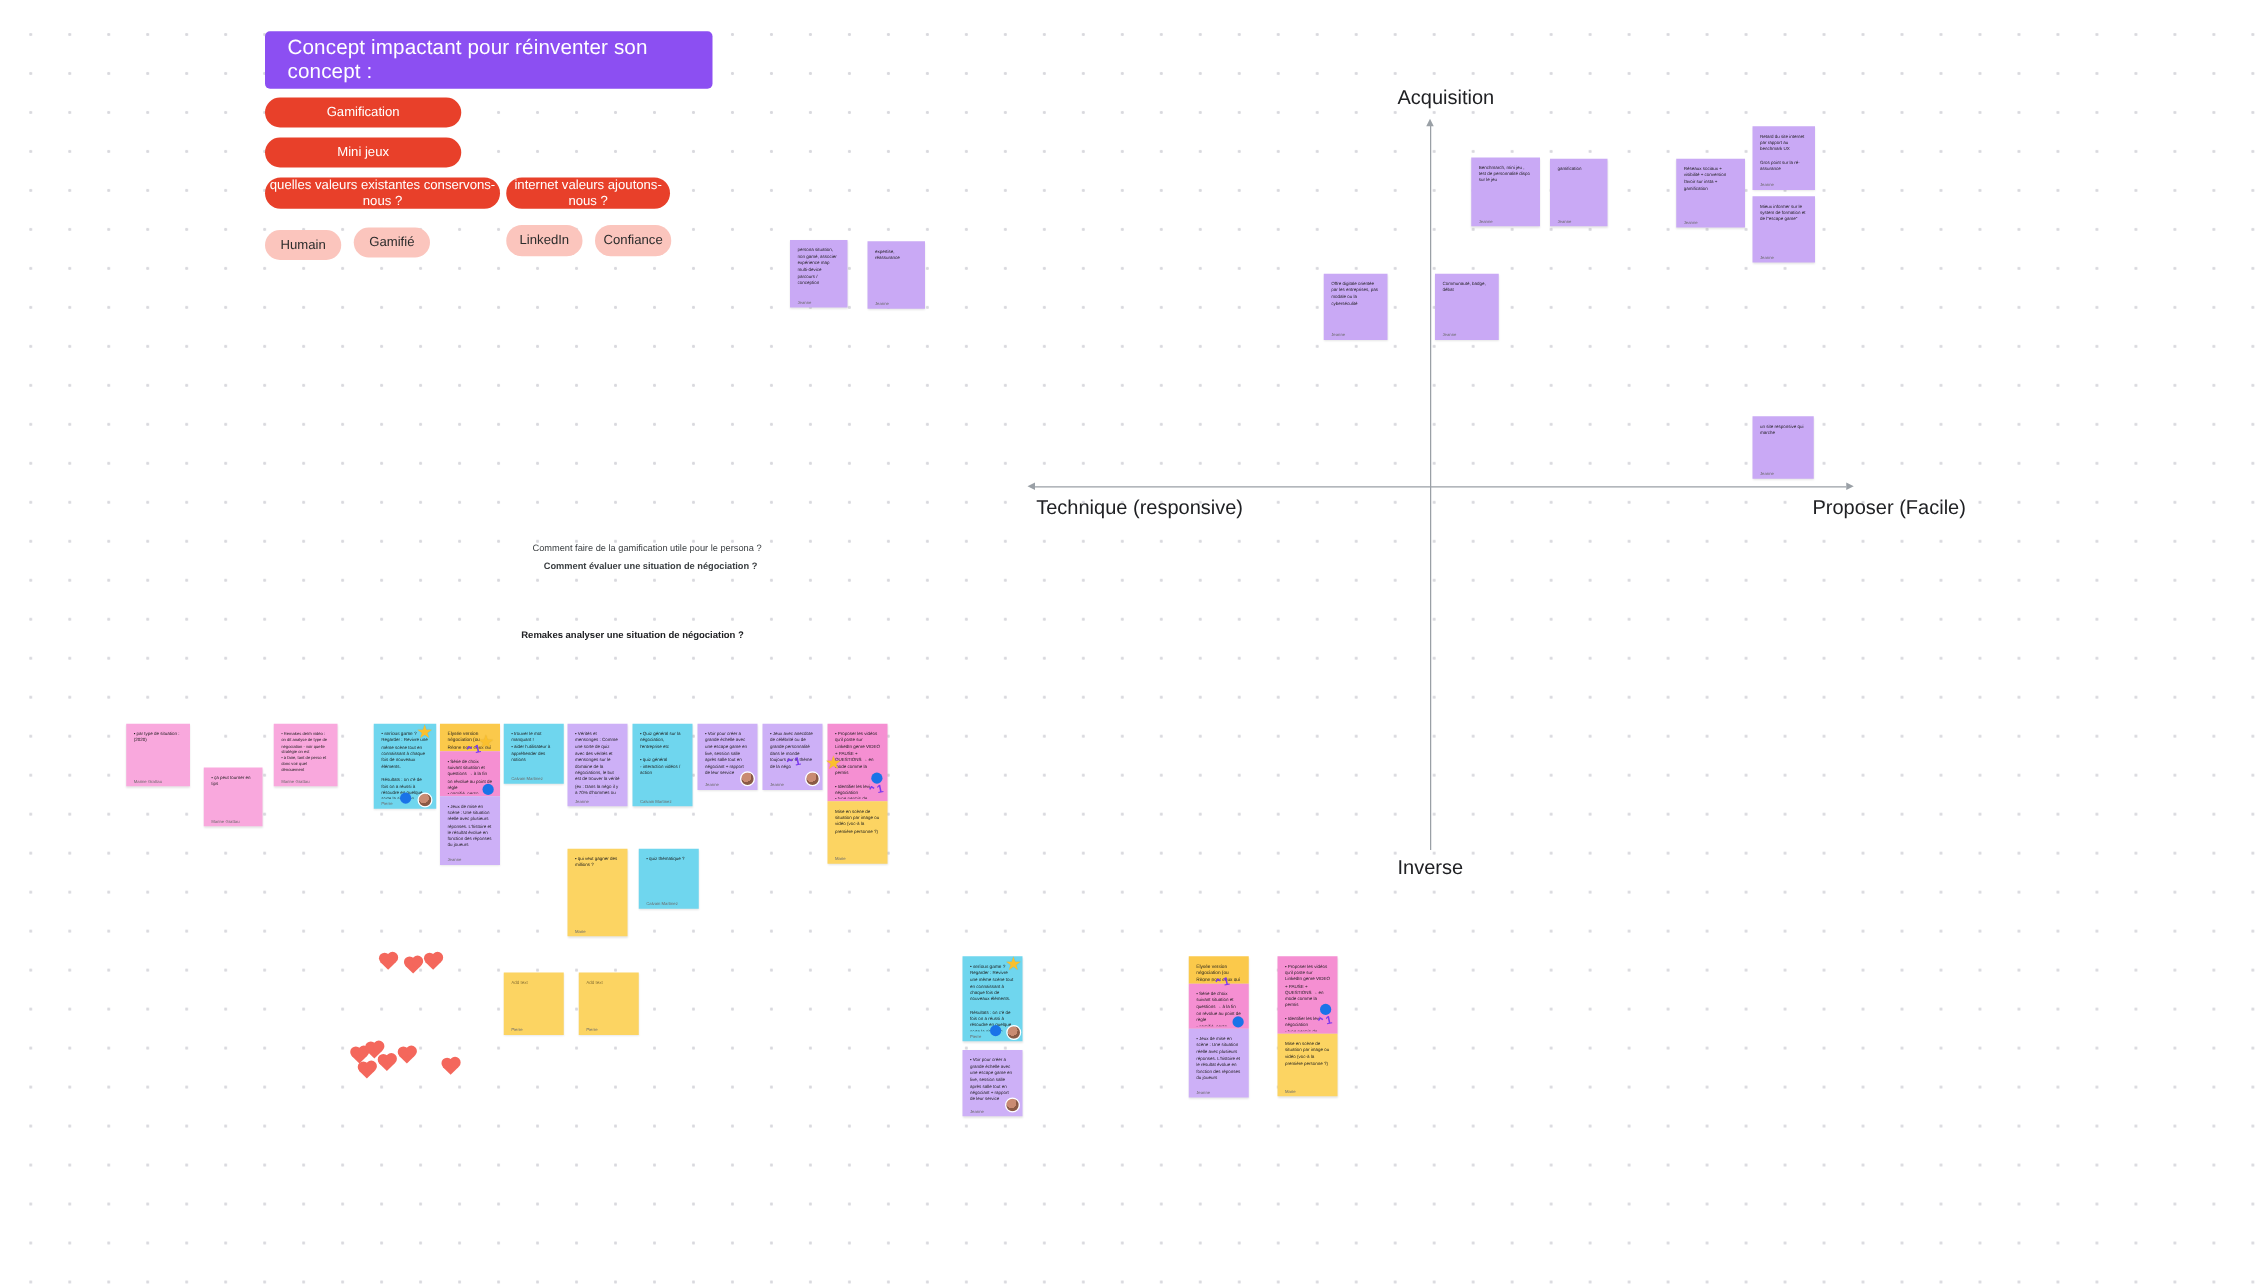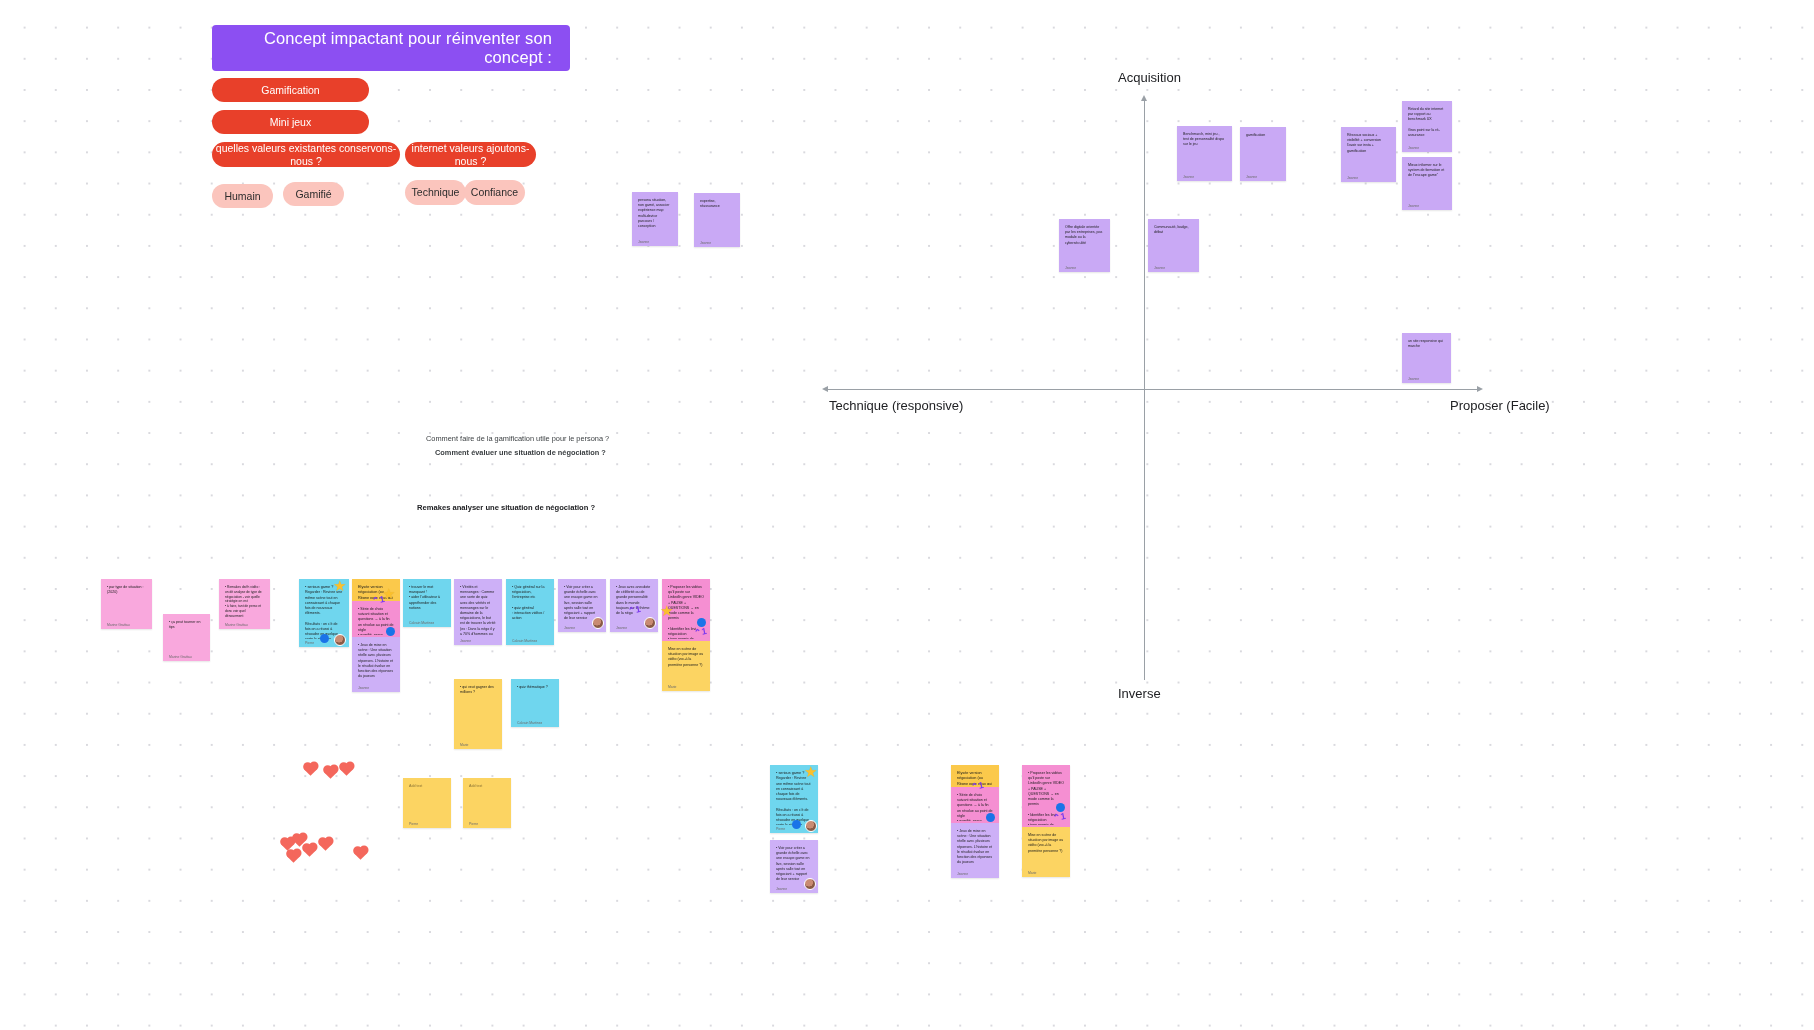--- a/index.html
+++ b/index.html
@@ -11,21 +11,21 @@
     position:relative;
     color:#1f1f1f;
   }
   #board{
     position:absolute;inset:0;
     background-color:#ffffff;
     background-image:radial-gradient(circle, #d9d9de 1.1px, transparent 1.2px);
     background-size:31.2px 31.2px;
     background-position:9px 12px;
   }
-  .abs{position:absolute;text-align:right;}
+  .abs{position:absolute;}
 
   
   .title-card{
     background:#8c4ff2;color:#ffffff;border-radius:4px;
     display:flex;align-items:center;padding:0 18px;
     font-size:16.5px;letter-spacing:.1px;
   }
   .pill{
     border-radius:999px;display:flex;align-items:center;justify-content:center;
     text-align:center;line-height:1.15;
@@ -43,21 +43,21 @@
     border-bottom:6px solid #9aa0a6;
   }
   .arrow-left{
     border-top:3.5px solid transparent;border-bottom:3.5px solid transparent;
     border-right:6px solid #9aa0a6;
   }
   .arrow-right{
     border-top:3.5px solid transparent;border-bottom:3.5px solid transparent;
     border-left:6px solid #9aa0a6;
   }
-  .axis-label{font-size:13px;color:#202124;white-space:nowrap;}
+  .axis-label{font-size:16px;color:#202124;white-space:nowrap;}
 
   
   .note{
     box-sizing:border-box;
     padding:6px 6px 2px 6px;
     display:flex;flex-direction:column;
     overflow:hidden;
     box-shadow:0 1px 1.5px rgba(0,0,0,.10);
     position:absolute;
   }
@@ -137,23 +137,23 @@
     <span>internet valeurs ajoutons-nous ?</span>
   </div>
 
   <div class="abs pill pill-pink" style="left:212px;top:184px;width:61px;height:24px;">
     <span>Humain</span>
   </div>
   <div class="abs pill pill-pink" style="left:283px;top:182px;width:61px;height:24px;">
     <span>Gamifié</span>
   </div>
   <div class="abs pill pill-pink" style="left:405px;top:180px;width:61px;height:25px;">
-    <span>Technique</span>
-  </div>
-  <div class="abs pill pill-pink" style="left:464px;top:180px;width:61px;height:25px;">
+    <span>LinkedIn</span>
+  </div>
+  <div class="abs pill pill-pink" style="left:476px;top:180px;width:61px;height:25px;">
     <span>Confiance</span>
   </div>
 
   <div class="abs axis-line axis-v" style="left:1144px;top:100px;height:580px;"></div>
   <div class="abs arrow arrow-up" style="left:1141px;top:95px;"></div>
 
   <div class="abs axis-line axis-h" style="left:827px;top:389px;width:650px;"></div>
   <div class="abs arrow arrow-left" style="left:822px;top:386px;"></div>
   <div class="abs arrow arrow-right" style="left:1477px;top:386px;"></div>
 

